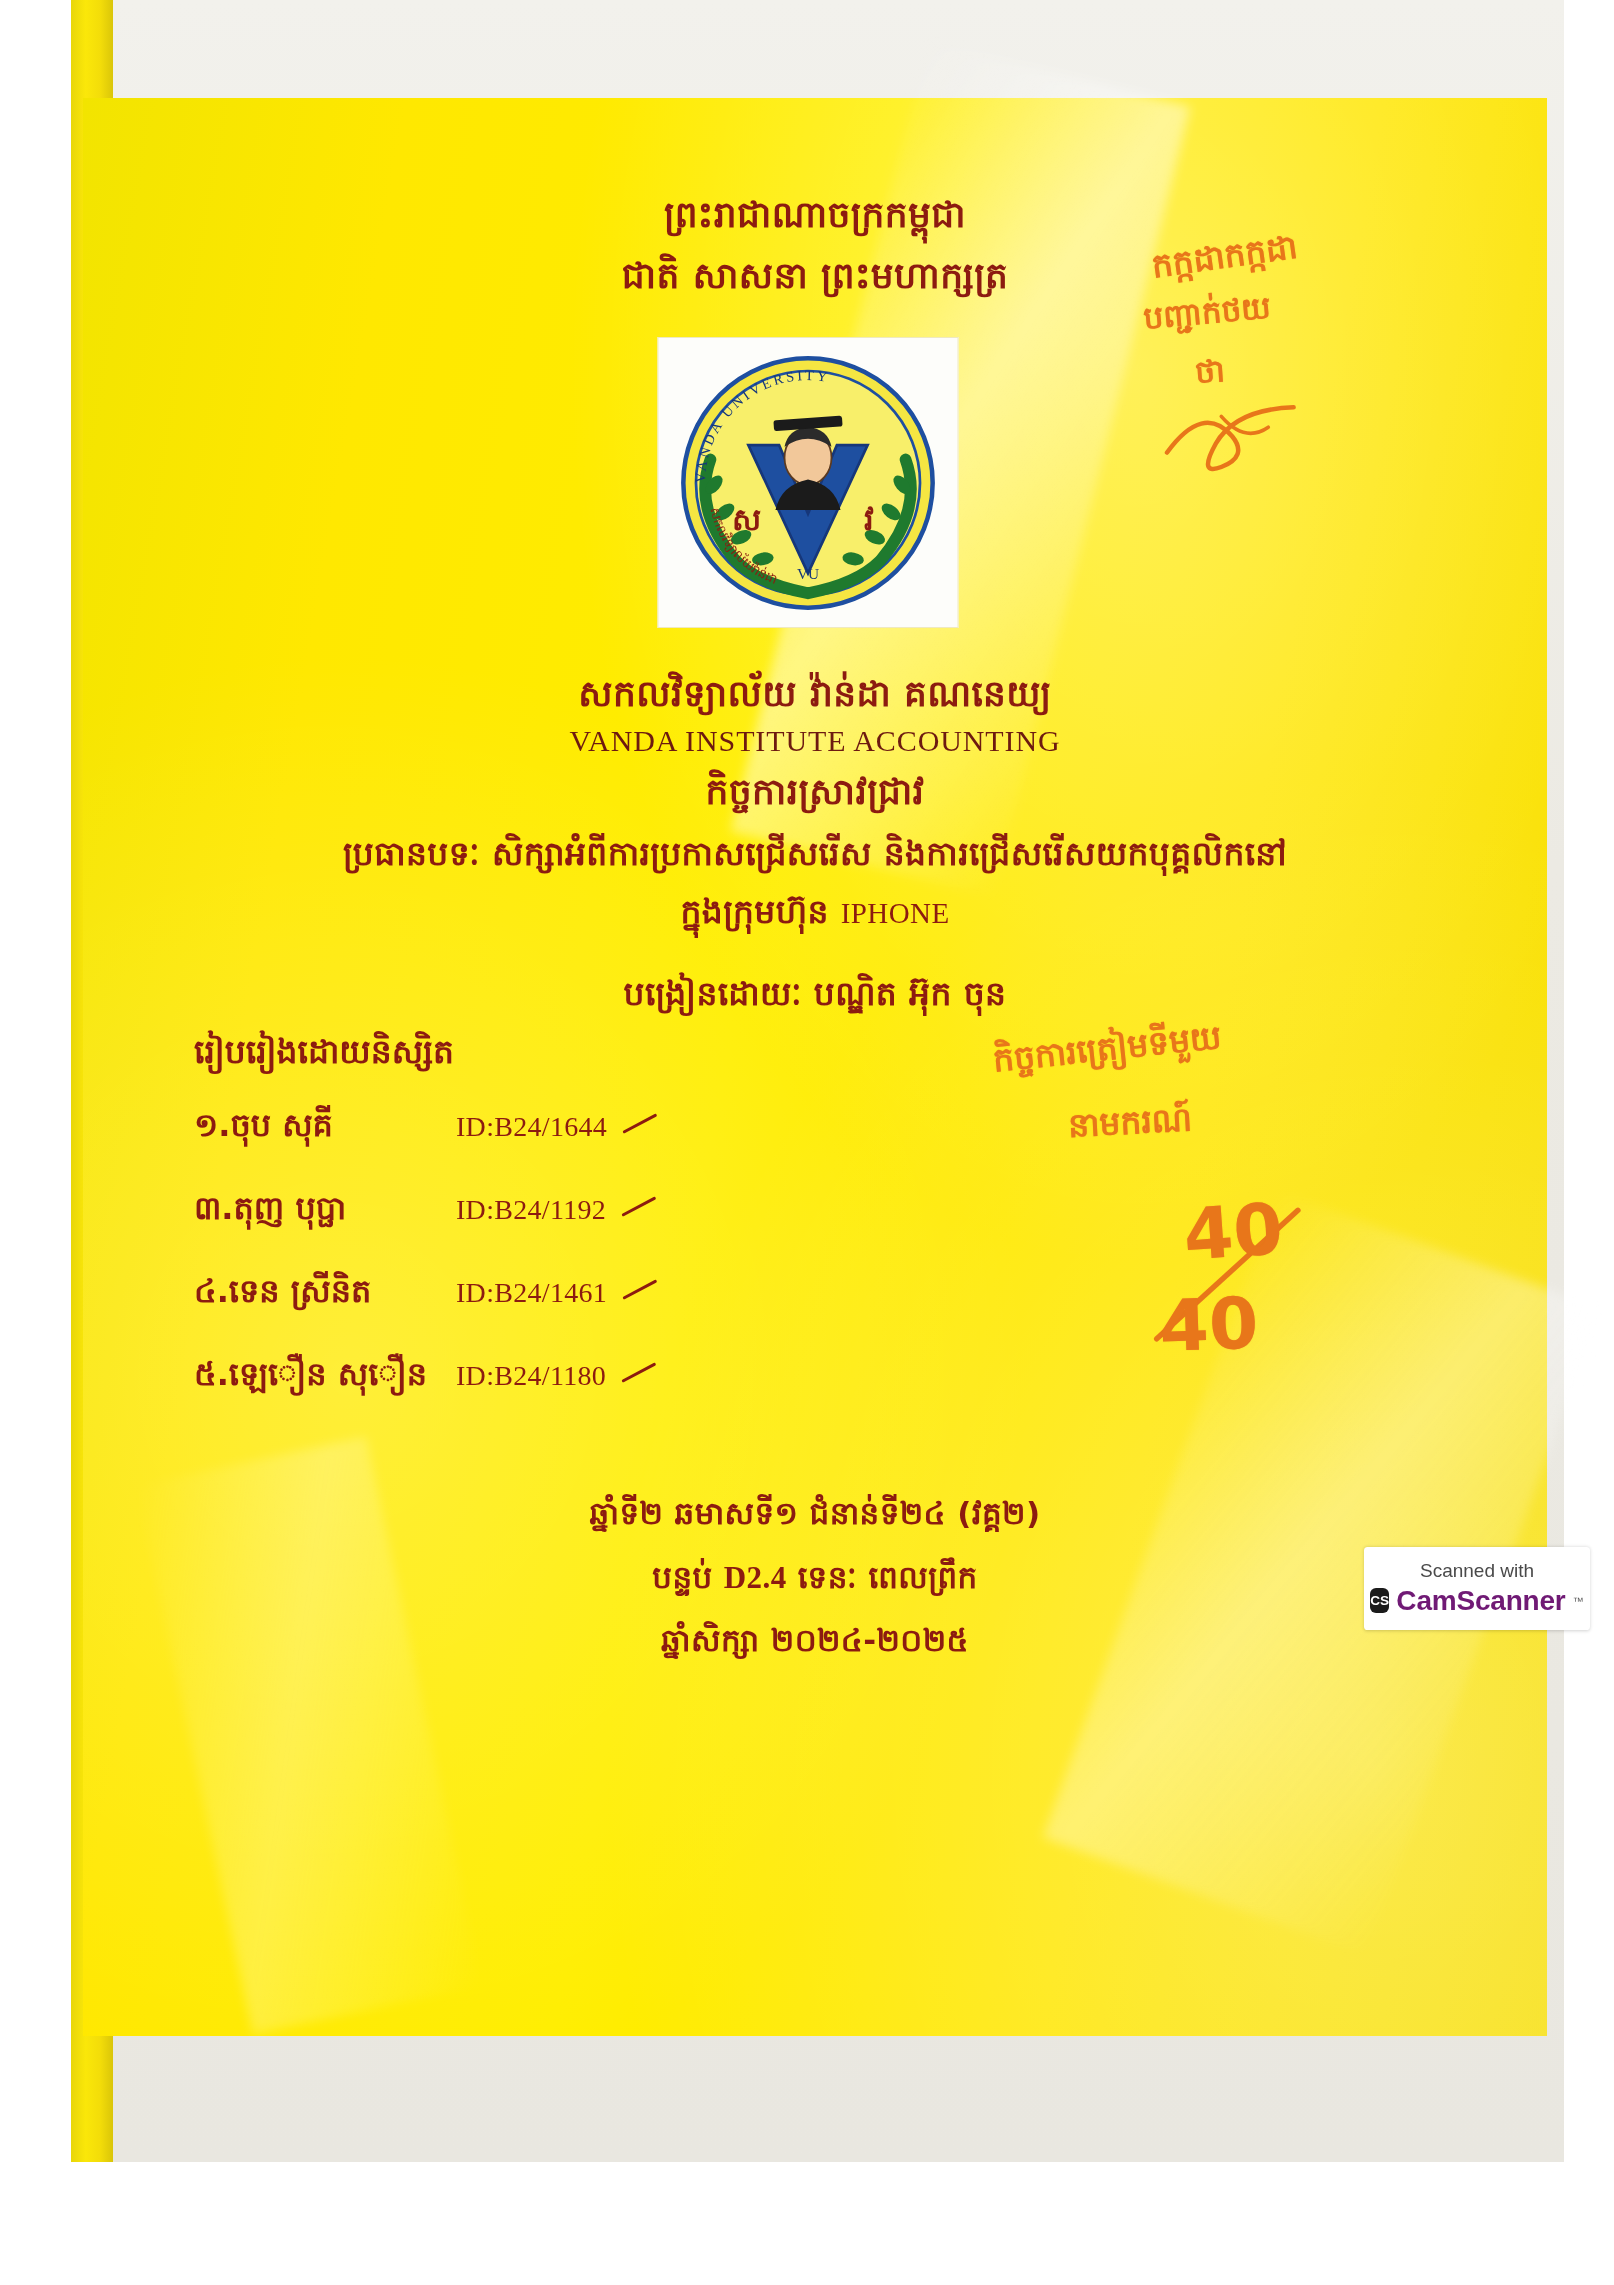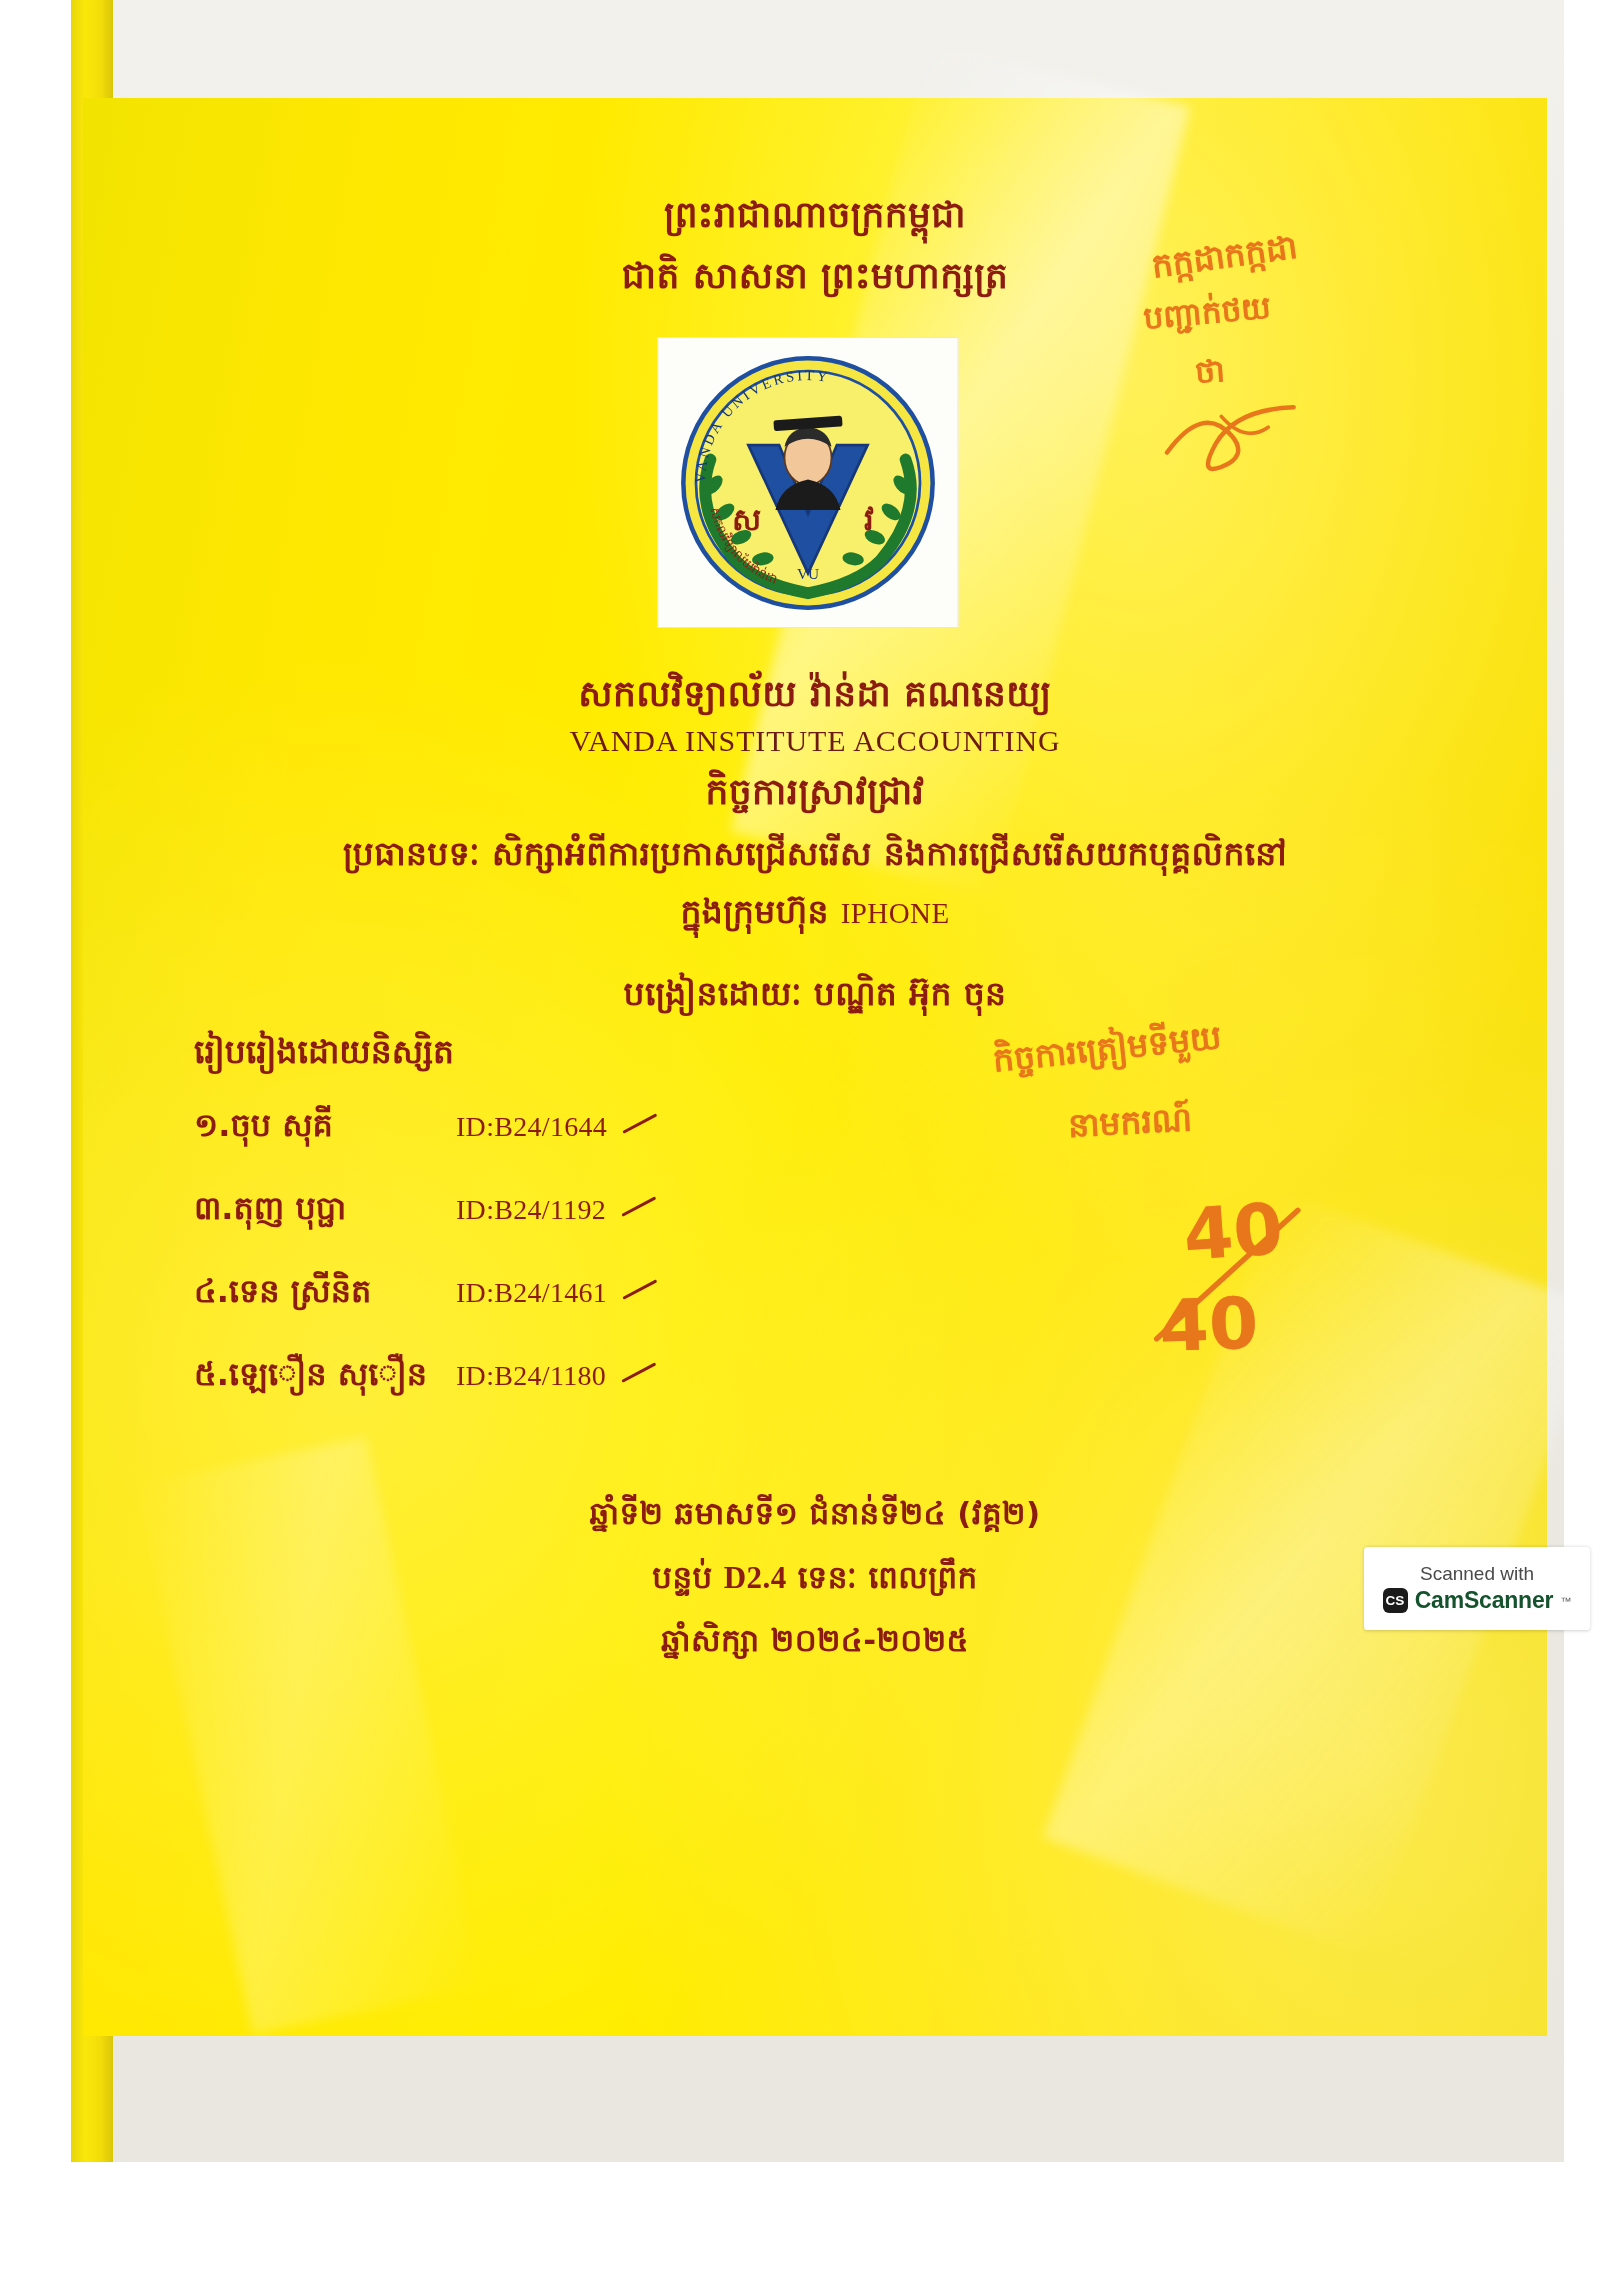--- a/index.html
+++ b/index.html
@@ -273,22 +273,22 @@
     background: #1b1b1b;
     border-radius: 6px;
     color: #fff;
     font-family: "Liberation Sans", sans-serif;
     font-size: 13.6px;
     font-weight: bold;
     display: flex; align-items: center; justify-content: center;
   }
   #cs-brand {
     font-family: "Liberation Sans", sans-serif;
-    font-size: 23px;
-    color: #14532d;
+    font-size: 28px;
+    color: #701a75;
     font-weight: bold;
     letter-spacing: -0.2px;
   }
   #cs-tm {
     font-family: "Liberation Sans", sans-serif;
     font-size: 11px;
     color: #555;
     vertical-align: super;
   }
 </style>

